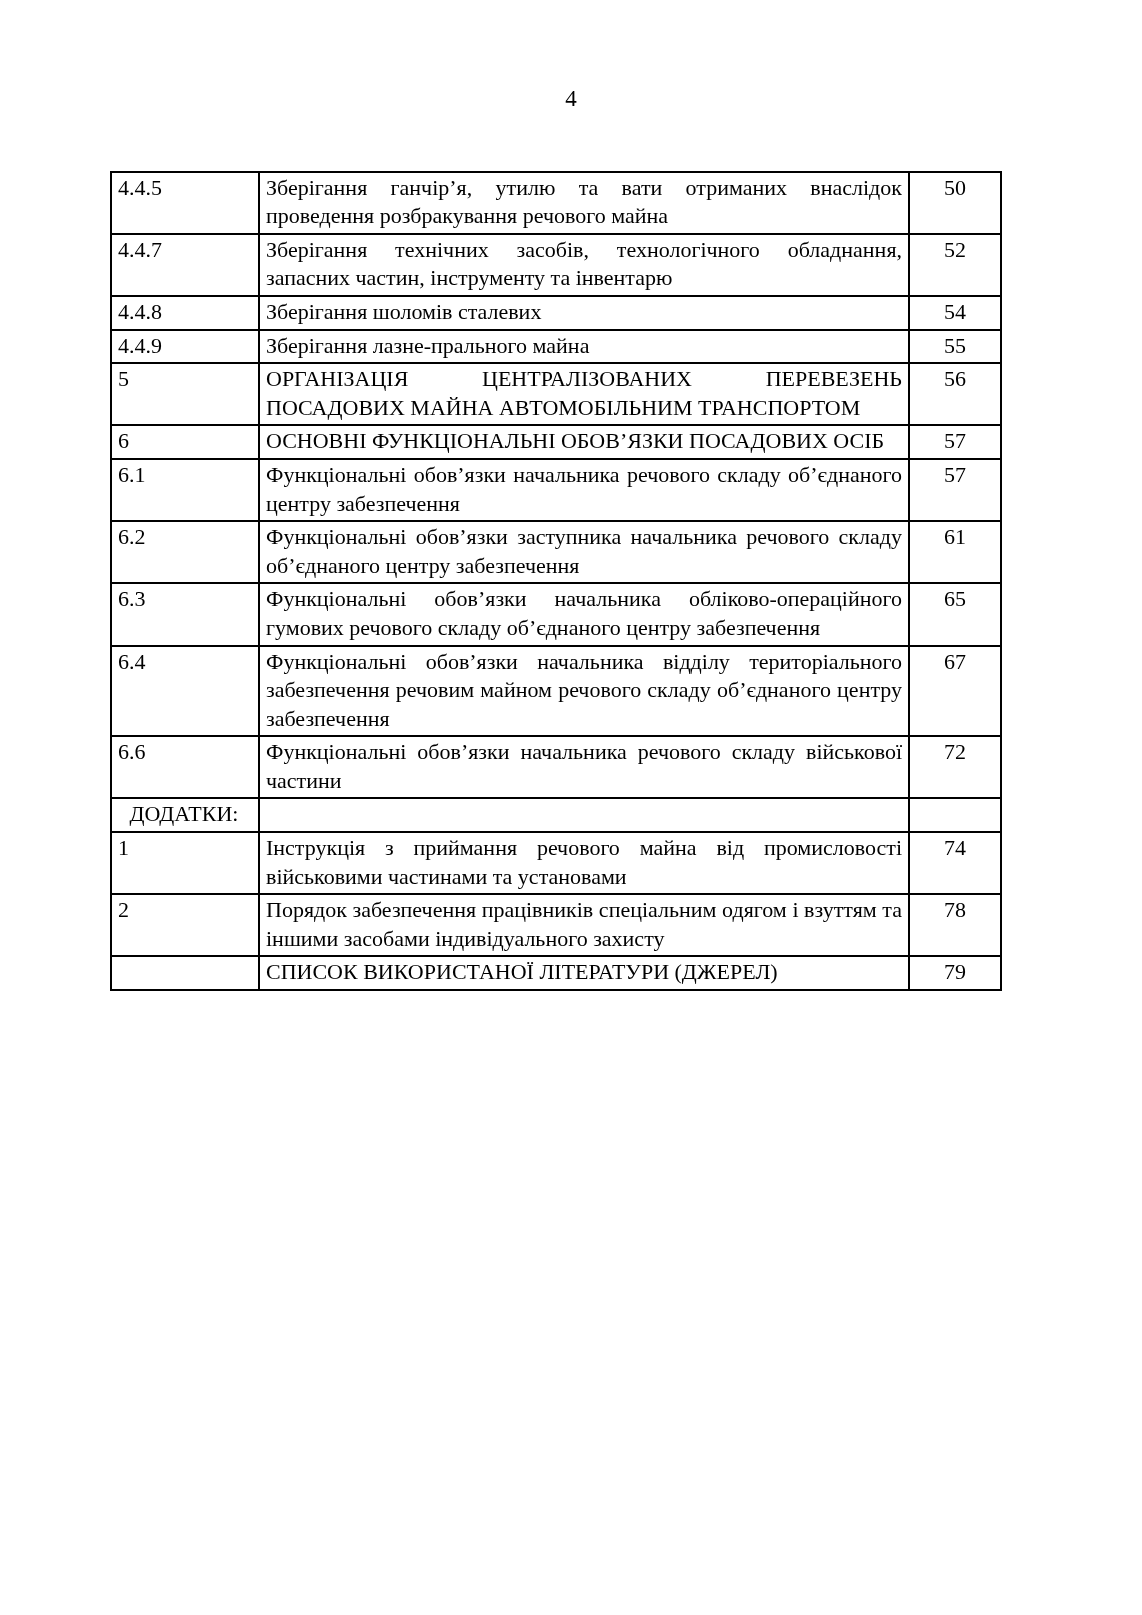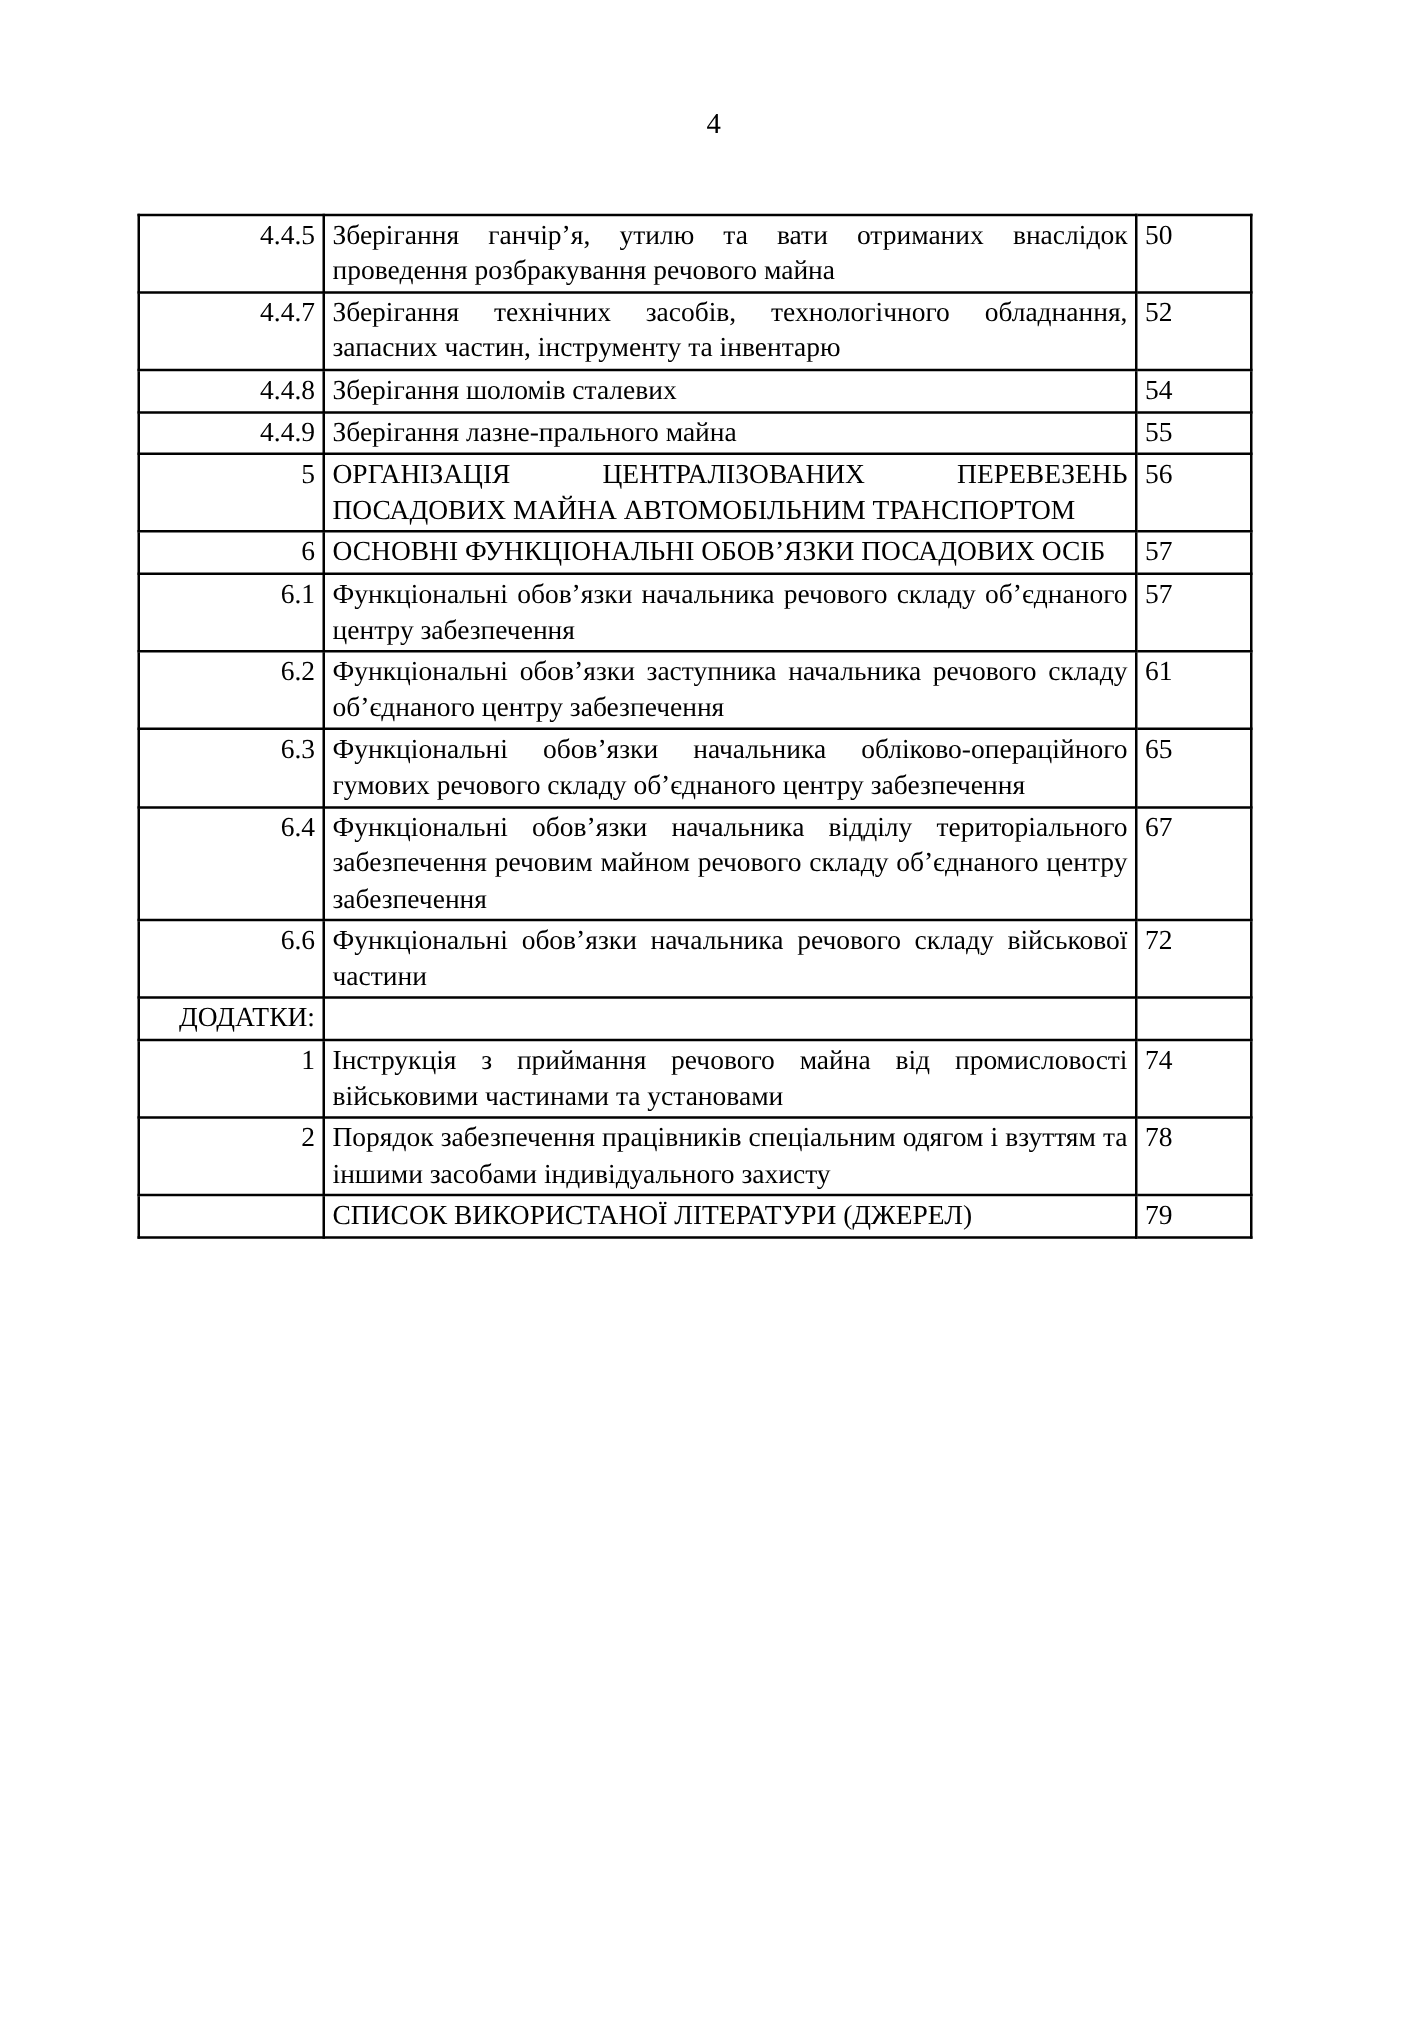--- a/index.html
+++ b/index.html
@@ -29,34 +29,34 @@
     width: 890px;
   }
   table.toc-table td {
     border: 2px solid #000000;
     vertical-align: top;
     font-size: 22px;
     line-height: 1.3;
     padding: 1px 6px 2px 6px;
   }
   td.col-num {
-    text-align: right;
+    text-align: left;
   }
   td.col-num.left {
-    text-align: right;
+    text-align: center;
     padding-left: 4px;
   }
   td.col-title {
     text-align: justify;
     text-align-last: left;
     padding-left: 8px;
     padding-right: 8px;
   }
   td.col-page {
-    text-align: left;
+    text-align: center;
   }
 </style>
 </head>
 <body>
 
 <div class="page">
   <div class="page-number">4</div>
 
   <table class="toc-table">
     <colgroup>

